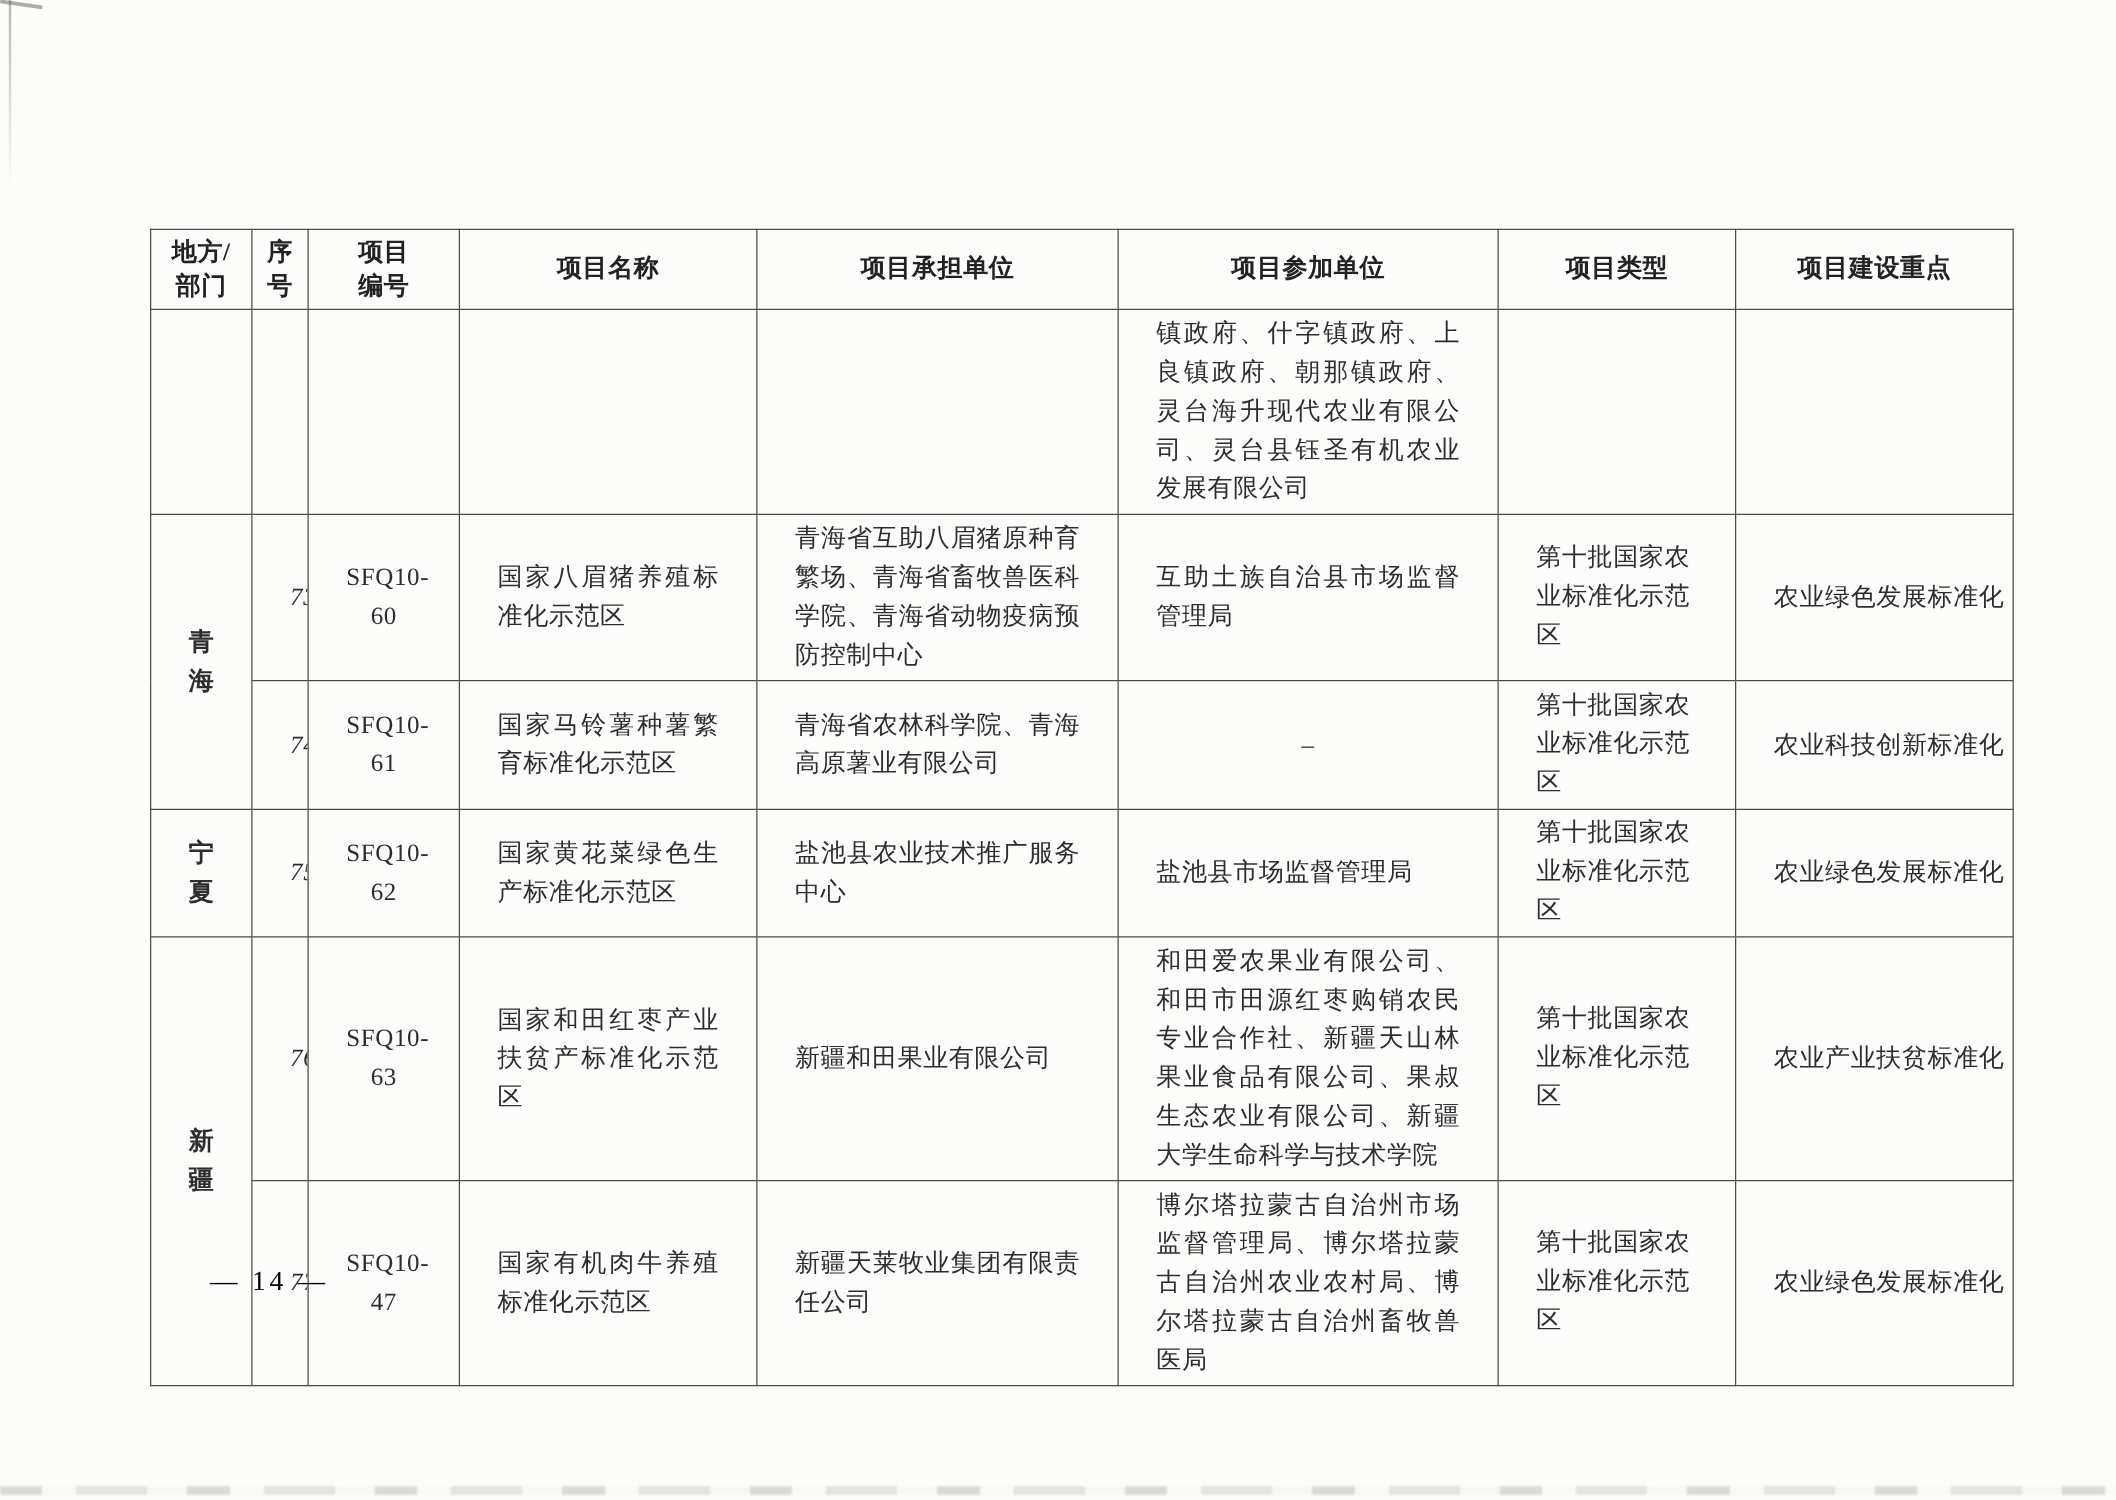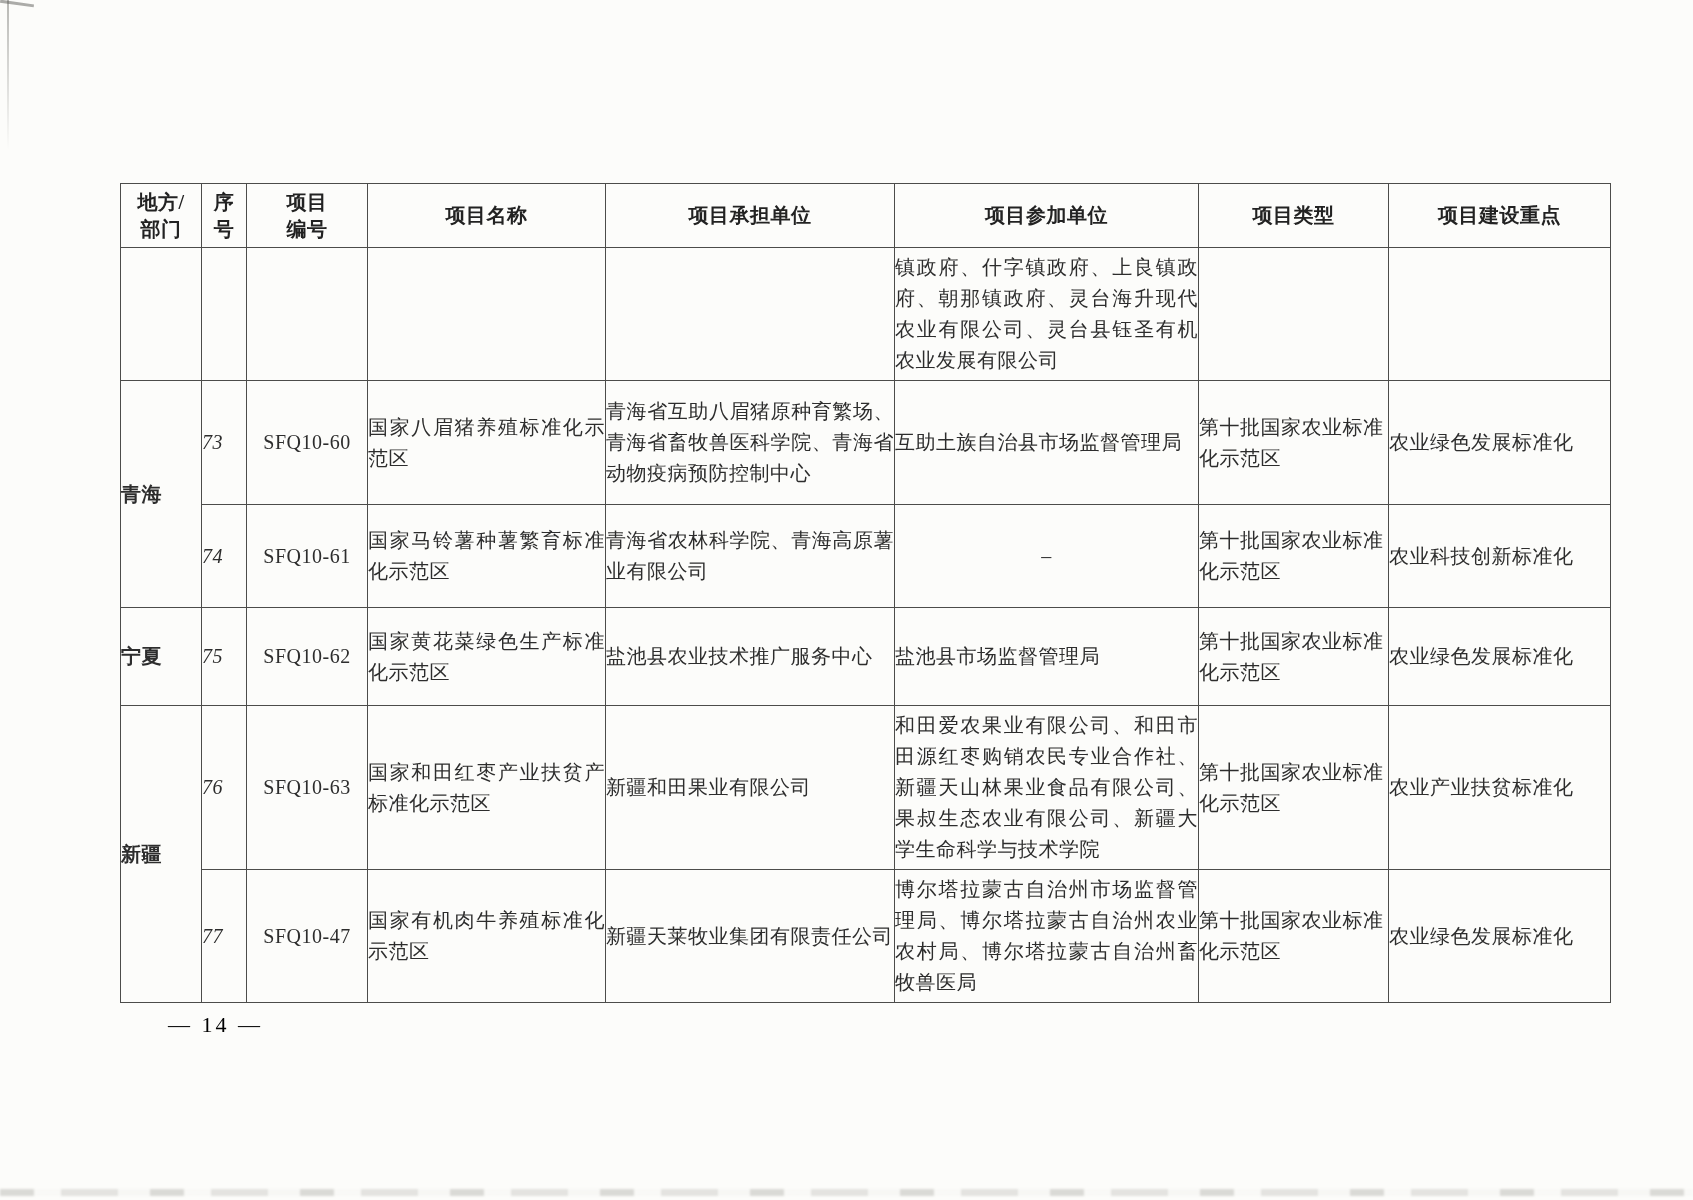--- a/index.html
+++ b/index.html
@@ -24,35 +24,35 @@
       rgba(130,128,120,.4) 61px 118px, rgba(130,128,120,.08) 118px 150px);
     filter:blur(1px);
   }
   table.doc{
     position:absolute;left:120px;top:183px;
     width:1490px;border-collapse:collapse;table-layout:fixed;
     background:transparent;
   }
   table.doc td,table.doc th{
     border:1.6px solid #4c4c4a;
-    padding:4px 0;
+    padding:4px 30px;
     vertical-align:middle;
     font-size:20px;line-height:31px;letter-spacing:.5px;
     overflow:hidden;
   }
   table.doc th{
     font-weight:700;font-size:20px;color:#222;
     text-align:center;white-space:pre-line;line-height:27px;padding:4px 4px;
   }
   td.c-region{letter-spacing:2px;font-weight:bold;}
   td.c-seq{text-align:left;padding:4px 2px;font-size:19px;font-style:italic;}
   td.c-code{text-align:center;padding:4px 4px;font-size:19px;letter-spacing:.5px;font-family:"Liberation Serif","DejaVu Serif",serif;}
   td.c-name,td.c-under,td.c-part{text-align:justify;text-justify:inter-ideograph;}
   td.c-part{padding:4px 12px;}
-  td.c-type{text-align:left;padding:4px 30px 4px 13px;}
+  td.c-type{text-align:left;padding:4px 30px 4px 13px;font-family:Liberation Mono, monospace;}
   td.c-focus{text-align:left;padding:4px 6px 4px 10px;white-space:nowrap;}
   td.center-dash{text-align:center;}
   .footer-num{
     position:absolute;left:168px;top:1012px;
     font-size:22px;letter-spacing:3px;color:#000000;
     font-family:"Liberation Serif","DejaVu Serif",serif;
   }
 </style>
 </head>
 <body>

